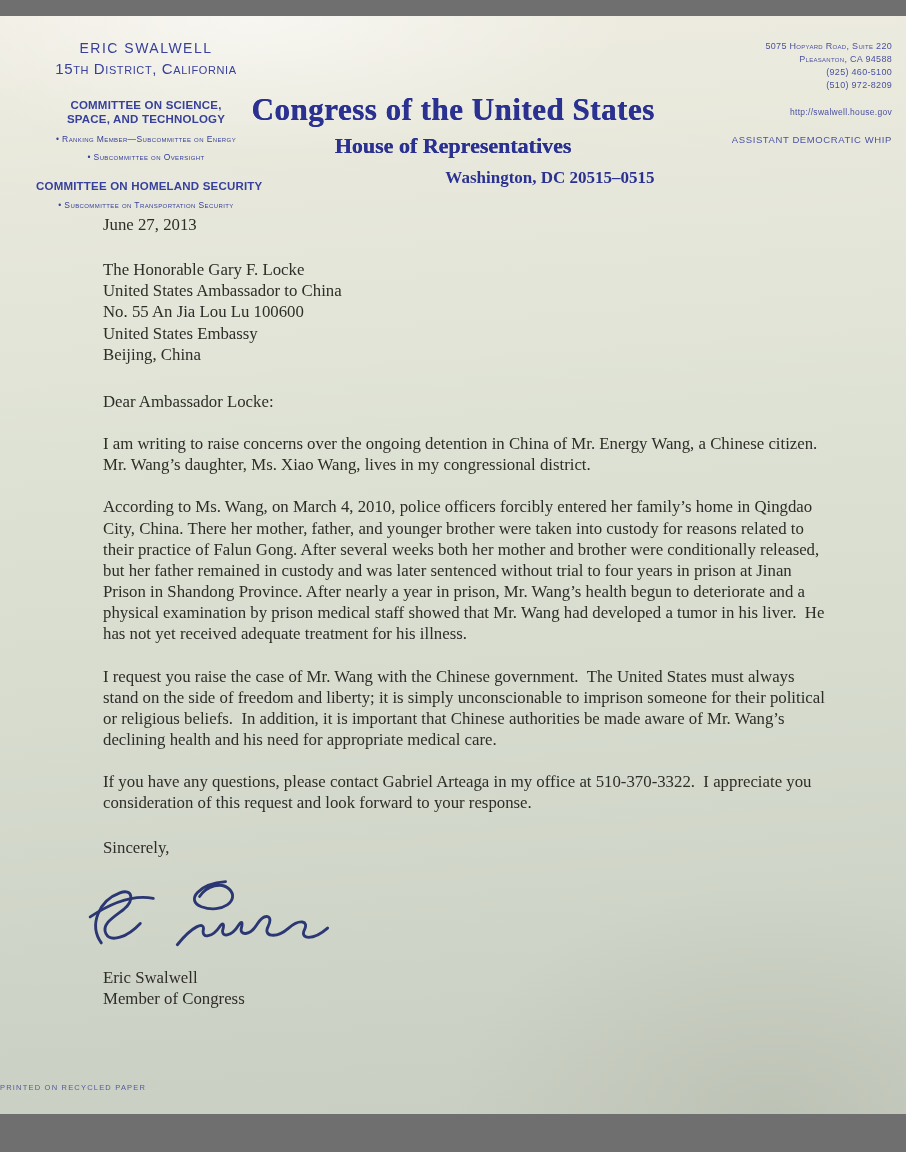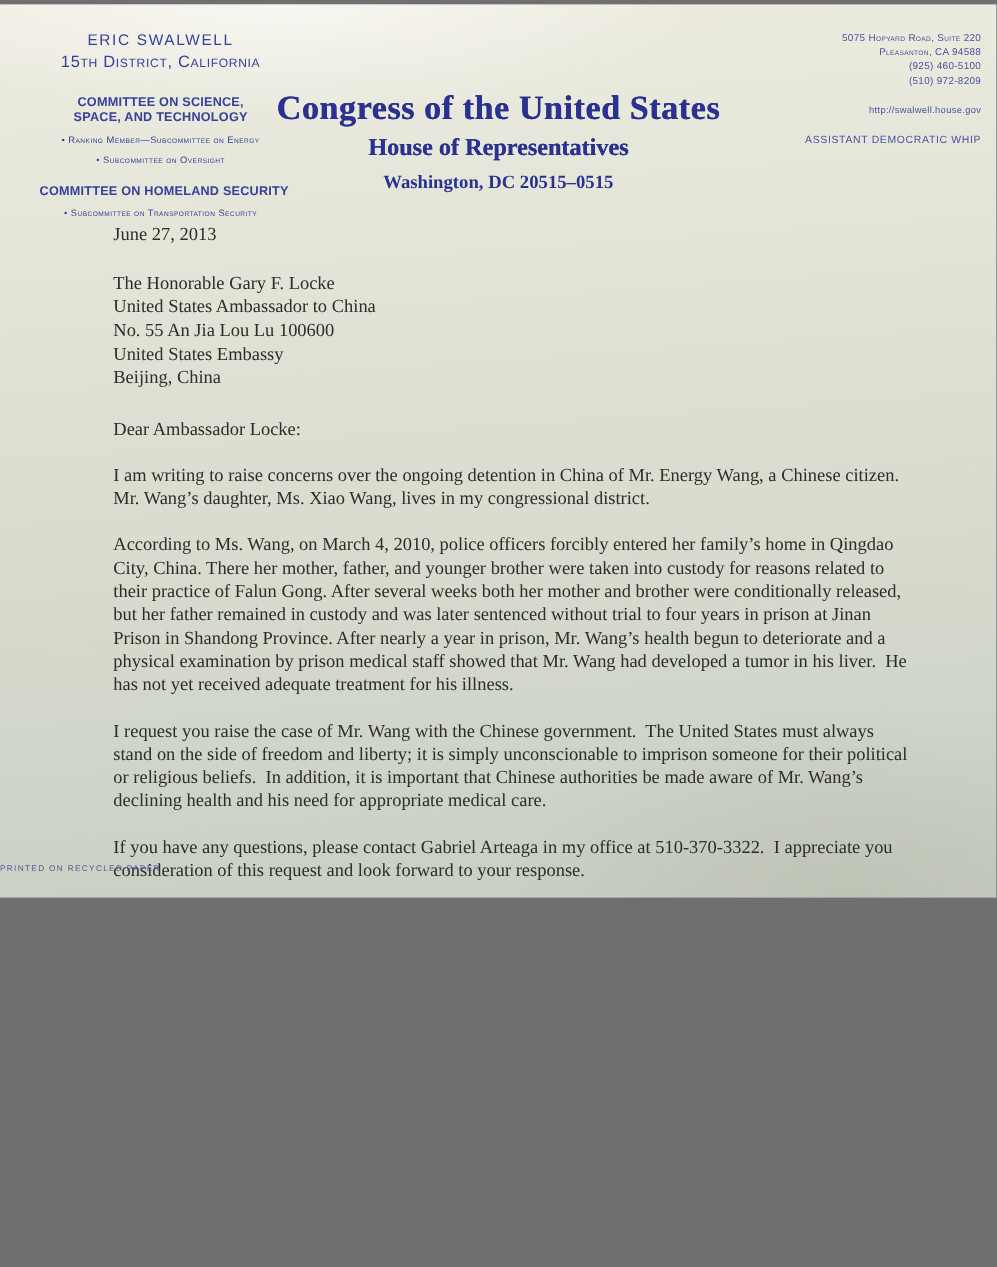--- a/index.html
+++ b/index.html
@@ -1,17 +1,17 @@
 <!DOCTYPE html>
 <html><head>
 <meta charset="utf-8">
 <style>
   html,body{margin:0;padding:0;background:#6f6f6f;}
   .page{
-    position:relative;width:906px;height:812px;margin:4px auto;overflow:hidden;
+    position:relative;width:906px;height:1098px;margin:16px auto;overflow:hidden;
     background:
       radial-gradient(ellipse 60% 18% at 28% 0%, rgba(255,255,255,0.55), rgba(255,255,255,0) 70%),
       radial-gradient(ellipse 50% 30% at 85% 100%, rgba(130,140,120,0.18), rgba(0,0,0,0) 70%),
       linear-gradient(176deg,#efece1 0%, #e7e8db 16%, #dee2d5 38%, #d7dccf 60%, #cfd4c8 82%, #c9cec2 100%);
     font-family:"Liberation Serif", serif;
     color:#2e2d28;
   }
   
   .lh-left{
     position:absolute;top:24px;left:36px;width:220px;text-align:center;
@@ -22,21 +22,21 @@
   .lh-committee{font-size:11.5px;font-weight:bold;line-height:1.2;letter-spacing:0.2px;}
   .lh-committee.first{margin-top:22px;}
   .lh-committee.second{margin-top:16px;white-space:nowrap;}
   .lh-sub{font-size:8.5px;font-variant:small-caps;letter-spacing:0.4px;line-height:1.35;margin:7px auto 0;width:190px;}
   .lh-center{
     position:absolute;top:76px;left:50%;transform:translateX(-50%);
     text-align:center;color:#2a3190;white-space:nowrap;
   }
   .lh-congress{font-size:31px;font-weight:bold;letter-spacing:0.5px;text-shadow:0.4px 0 0 #2a3190;}
   .lh-house{font-size:22px;font-weight:bold;margin-top:5px;text-shadow:0.3px 0 0 #2a3190;}
-  .lh-washington{font-size:17px;font-weight:bold;margin-top:9px;}
+  .lh-washington{font-size:17px;font-weight:bold;margin-top:9px;text-align:right;}
   .lh-right{
     position:absolute;top:24px;right:14px;width:232px;text-align:right;
     font-family:"Liberation Sans", sans-serif;color:#4a51a0;
     font-size:9px;line-height:1.45;font-variant:small-caps;letter-spacing:0.3px;
   }
   .lh-right .group{margin-bottom:11px;}
   .lh-right .url{font-variant:normal;font-size:8.5px;margin-top:14px;}
   .lh-right .whip{font-variant:normal;font-size:9.5px;letter-spacing:0.6px;margin-top:14px;}
   
   .body-block{position:absolute;left:103px;top:198px;width:724px;font-size:16.8px;line-height:1.26;}

